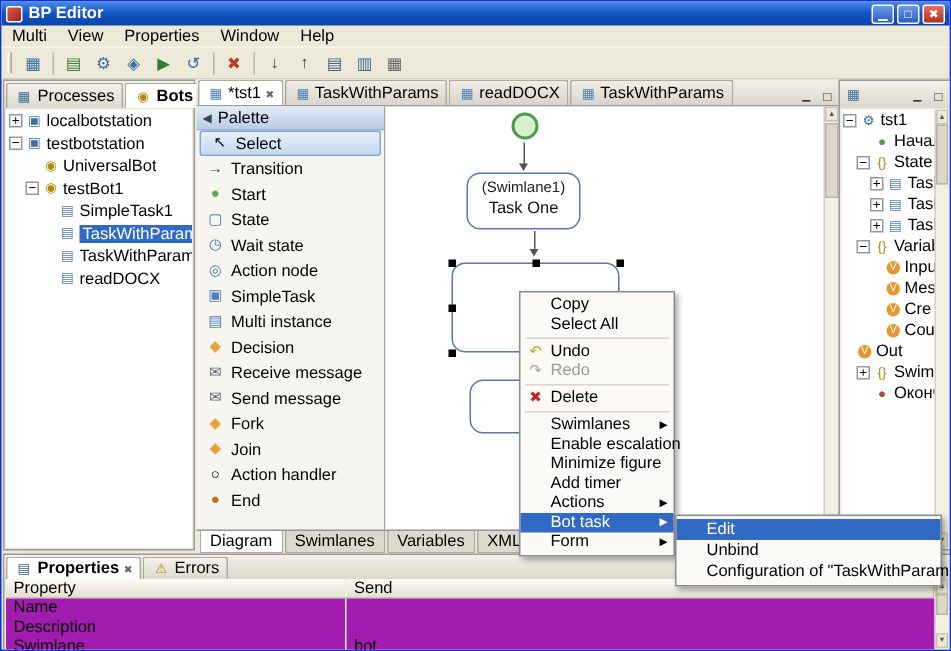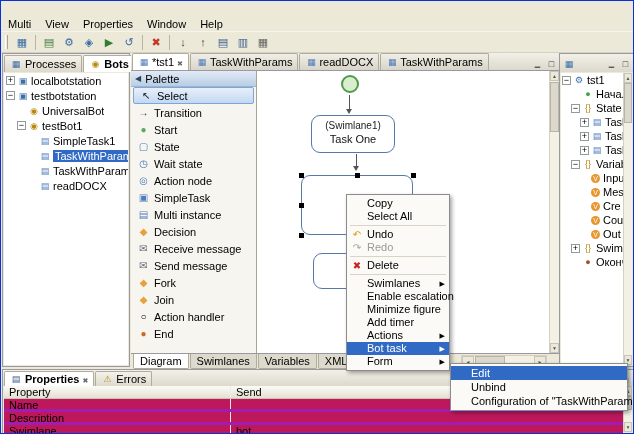--- a/index.html
+++ b/index.html
@@ -85,30 +85,37 @@
   .mi .gl{position:absolute;left:3px;width:14px;text-align:center;font-size:10px}
   .mi.sub::after{content:"▶";position:absolute;right:4px;top:0;font-size:7px}
   .mi.disabled{color:#9c9a92}
   .mi.hl{background:#316ac5;color:#fff}
   .msep{height:1px;background:#d8d4c8;margin:2px 3px}
   .submenu{z-index:60}
   .submenu .mi{height:14px;line-height:14px}
   
   .ptable-head{position:absolute;left:1px;right:10px;top:16px;height:13px;display:flex;background:linear-gradient(#fbfbf6,#e4e1d2);border-bottom:1px solid #c8c4b8}
   .pth{padding:0 5px;border-right:1px solid #c8c4b8;line-height:12px;overflow:hidden}
-  .prow{position:absolute;left:1px;right:10px;height:17px;display:flex;background:#be185d;border-bottom:7px solid #a21caf}
+  .prow{position:absolute;left:1px;right:10px;height:17px;display:flex;background:#a21caf;border-bottom:1px solid #a21caf}
   .ptd{padding:0 5px;line-height:12px;overflow:hidden;white-space:nowrap}
   .c1{width:227px;flex:none;border-right:1px solid #efede2}
   .c2{flex:1}
 </style>
 </head>
 <body>
 
 <div class="win">
 
+  <div class="titlebar">
+    <span class="appicon"></span>
+    <span class="title">BP Editor</span>
+    <span class="wbtn min"></span>
+    <span class="wbtn max"></span>
+    <span class="wbtn close"></span>
+  </div>
 
   <div class="menubar">
     <span class="menu-item">Multi</span>
     <span class="menu-item">View</span>
     <span class="menu-item">Properties</span>
     <span class="menu-item">Window</span>
     <span class="menu-item">Help</span>
   </div>
 
   <div class="toolbar">
@@ -302,21 +309,21 @@
         <div class="pitem">
             <span class="pi" style="color:#cc6a1e">●</span>
             <span>End</span>
           </div>
       </div>
 
       <div class="canvas">
         <div class="nstart"></div>
         <div class="dline" style="left:92px;top:24px;height:15px"></div>
         <div class="dhead" style="left:89px;top:38px"></div>
-        <div class="tbox" style="left:54px;top:44px;width:84px;height:38px">
+        <div class="tbox" style="left:54px;top:44px;width:76px;height:38px">
           <div class="tsw">(Swimlane1)</div>
           <div class="tnm">Task One</div>
         </div>
         <div class="dline" style="left:99px;top:83px;height:13px"></div>
         <div class="dhead" style="left:96px;top:95px"></div>
         <div class="tbox" style="left:44px;top:104px;width:112px;height:60px">
           <span class="hd" style="left:-3px;top:-3px"></span>
           <span class="hd" style="left:53px;top:-3px"></span>
           <span class="hd" style="left:109px;top:-3px"></span>
           <span class="hd" style="left:-3px;top:27px"></span>
@@ -404,21 +411,21 @@
       <div class="trow rrow" style="padding-left:19px">
           <span class="exp none"></span>
           <span class="vic"></span>
           <span class="tl">Cre</span>
         </div>
       <div class="trow rrow" style="padding-left:19px">
           <span class="exp none"></span>
           <span class="vic"></span>
           <span class="tl">Cou</span>
         </div>
-      <div class="trow rrow" style="padding-left:19px">
+      <div class="trow rrow" style="">
           <span class="exp none"></span>
           <span class="vic"></span>
           <span class="tl">Out</span>
         </div>
       <div class="trow rrow" style="padding-left:10px">
           <span class="exp plus"></span>
           <span class="ti" style="color:#b8860b">{}</span>
           <span class="tl">Swimlan</span>
         </div>
       <div class="trow rrow" style="padding-left:10px">
@@ -482,19 +489,19 @@
     <div class="msep"></div>
     <div class="mi sub"><span>Swimlanes</span></div>
     <div class="mi"><span>Enable escalation</span></div>
     <div class="mi"><span>Minimize figure</span></div>
     <div class="mi"><span>Add timer</span></div>
     <div class="mi sub"><span>Actions</span></div>
     <div class="mi sub hl"><span>Bot task</span></div>
     <div class="mi sub"><span>Form</span></div>
   </div>
 
-  <div class="menu submenu" style="left:449px;top:362px;width:178px">
+  <div class="menu submenu" style="left:449px;top:342px;width:178px">
     <div class="mi hl"><span>Edit</span></div>
     <div class="mi"><span>Unbind</span></div>
     <div class="mi"><span>Configuration of "TaskWithParams"</span></div>
   </div>
 
 </div>
 
 </body></html>

